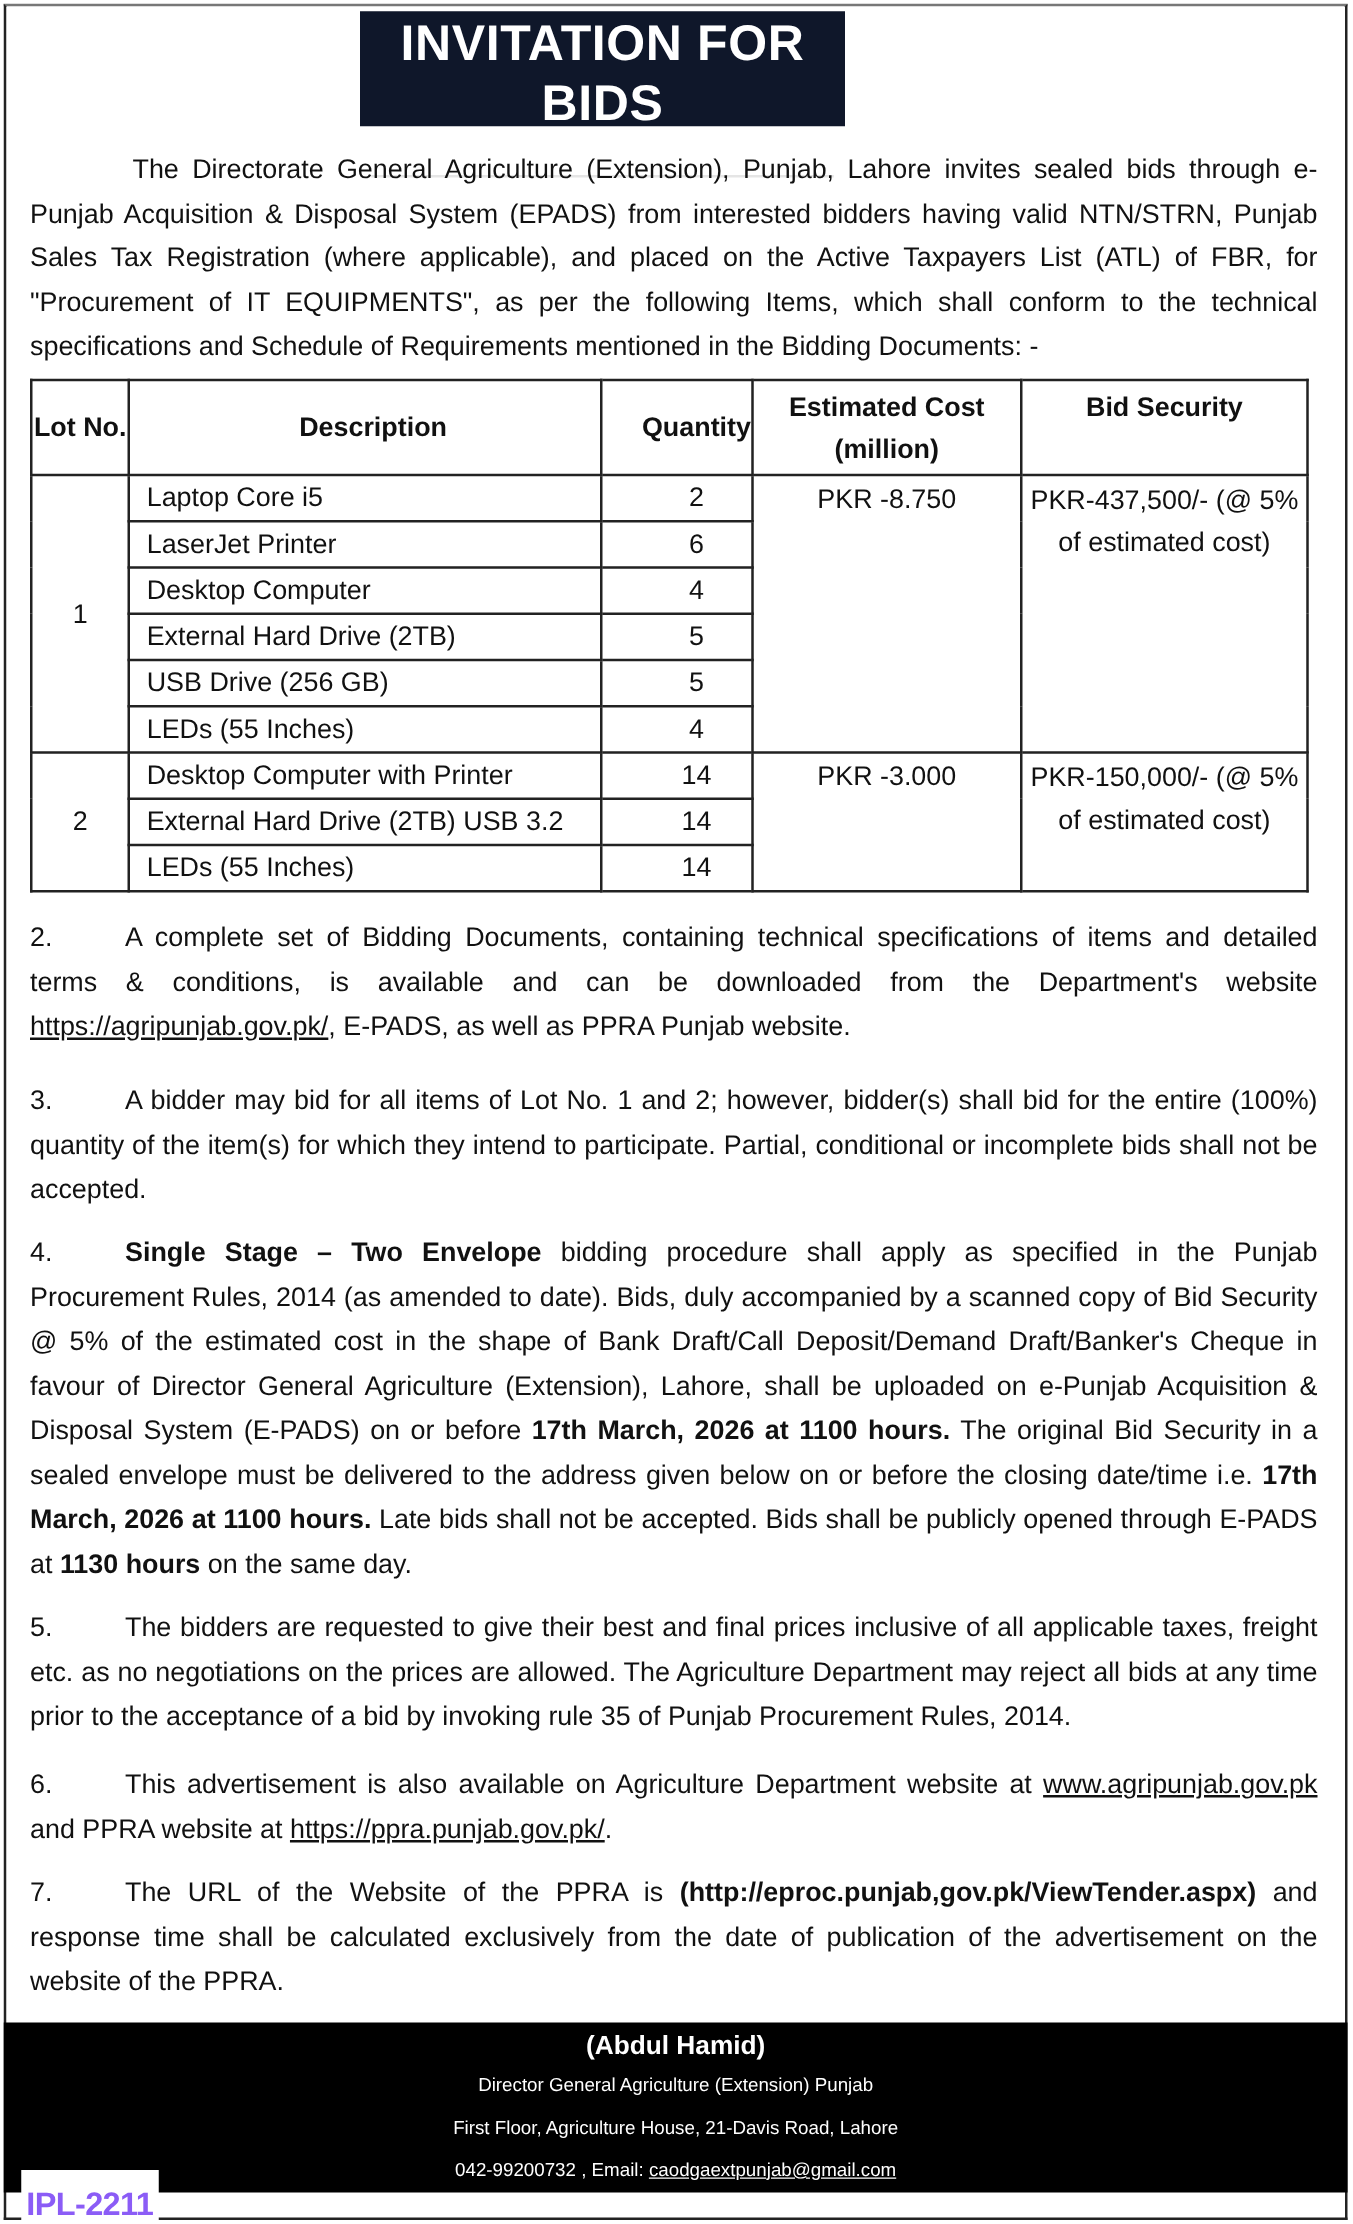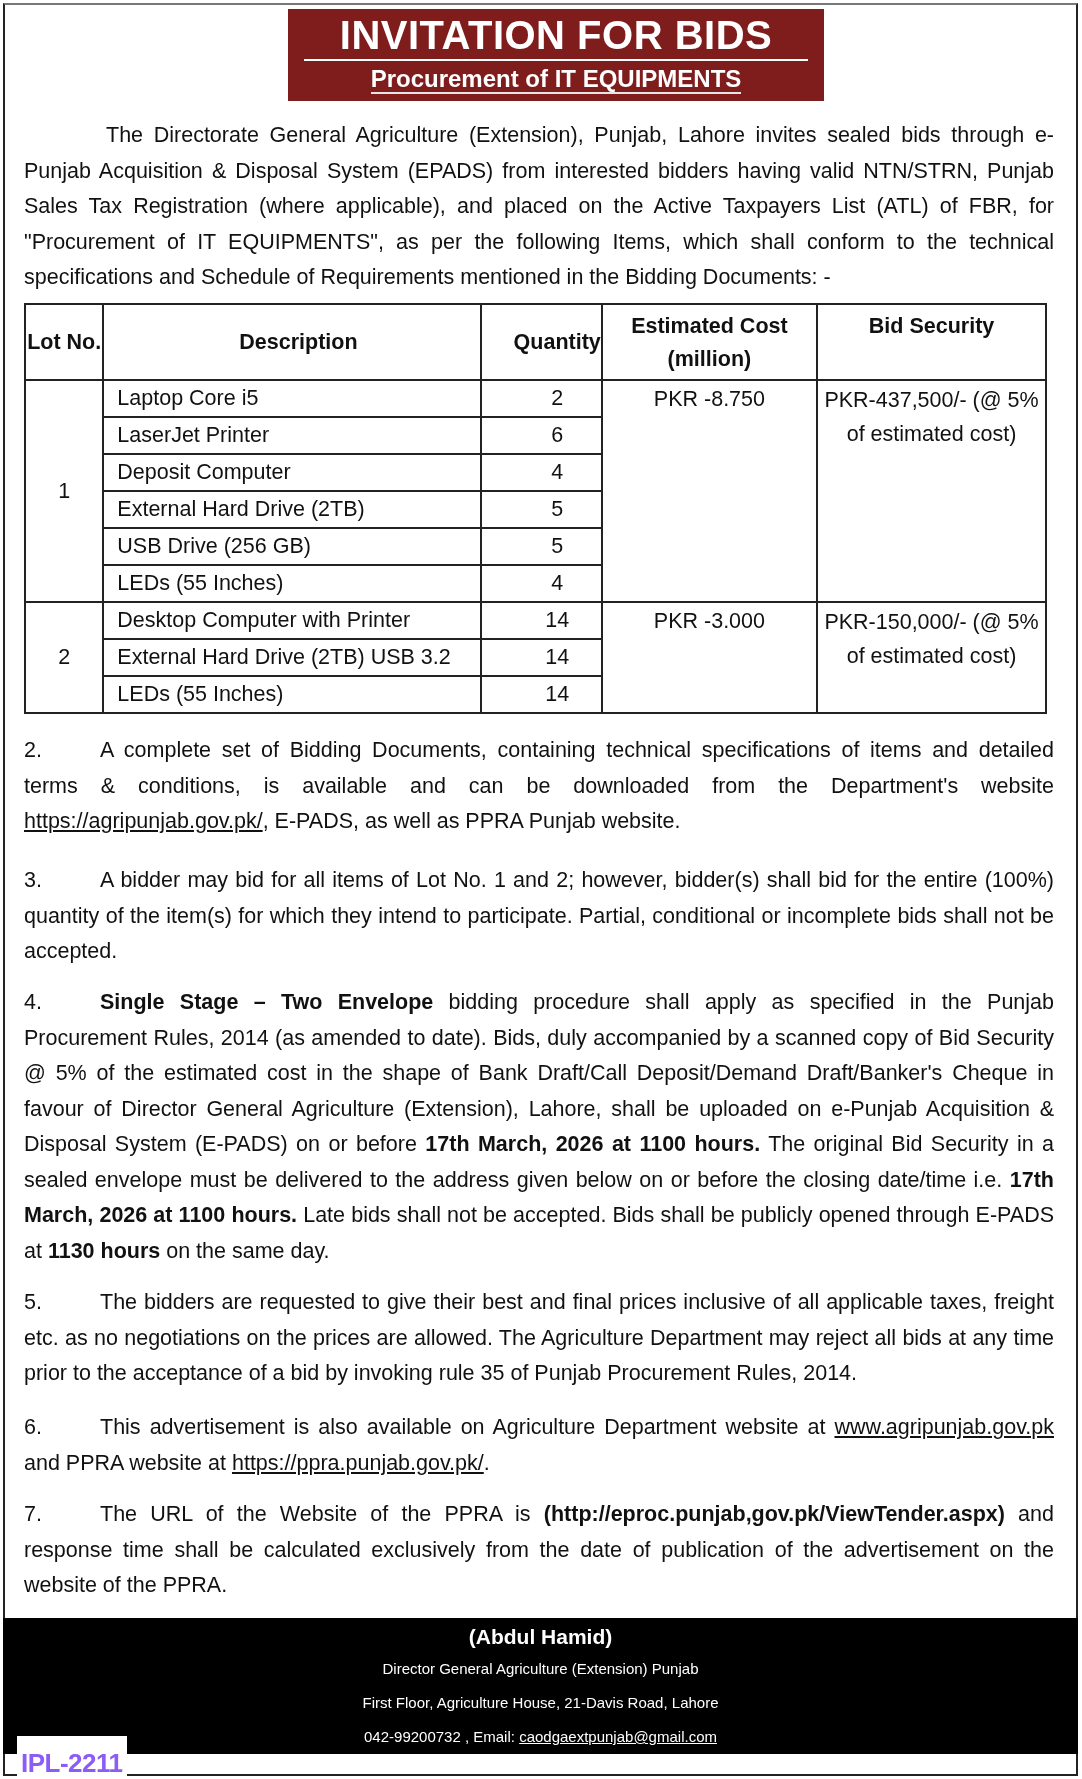--- a/index.html
+++ b/index.html
@@ -1,19 +1,19 @@
 <!DOCTYPE html>
 <html><head>
 <meta charset="utf-8">
 <style>
   * { box-sizing: border-box; margin: 0; padding: 0; }
   html, body { width: 1082px; height: 1779px; background: #ffffff; overflow: hidden; }
   body { font-family: "Liberation Sans", "DejaVu Sans", sans-serif; color: #111; position: relative; }
   .page { position: absolute; left: 3px; top: 3px; width: 1075px; height: 1773px; border: 2px solid #222; border-top-color: #777; }
-  .title-box { position: absolute; left: 288px; top: 9px; width: 536px; height: 92px; background: #7f1d1d; color: #fff; text-align: center; }
+  .title-box { position: absolute; left: 288px; top: 9px; width: 388px; height: 92px; background: #0f172a; color: #fff; text-align: center; }
   .title-main { font-size: 40px; font-weight: bold; line-height: 48px; letter-spacing: 0.5px; margin-top: 2px; }
   .title-rule { height: 2px; background: #fff; margin: 0 16px; }
   .title-sub { font-size: 24px; font-weight: bold; line-height: 36px; }
   .title-sub span { border-bottom: 2px solid #e5e5e5; }
 
   .para { position: absolute; left: 24px; width: 1030px; font-size: 21.5px; line-height: 35.5px; text-align: justify; }
   .intro { top: 118px; text-indent: 82px; }
   .num { display: inline-block; width: 76px; }
   .b { font-weight: bold; }
   .u { text-decoration: underline; }
@@ -72,21 +72,21 @@
       <td class="c-desc">Laptop Core i5</td>
       <td class="c-qty">2</td>
       <td class="c-cost" rowspan="6">PKR -8.750</td>
       <td class="c-sec" rowspan="6">PKR-437,500/-  (@ 5% of estimated cost)</td>
     </tr>
     <tr>
       <td class="c-desc">LaserJet Printer</td>
       <td class="c-qty">6</td>
     </tr>
     <tr>
-      <td class="c-desc">Deposit Computer</td>
+      <td class="c-desc">Desktop Computer</td>
       <td class="c-qty">4</td>
     </tr>
     <tr>
       <td class="c-desc">External Hard Drive (2TB)</td>
       <td class="c-qty">5</td>
     </tr>
     <tr>
       <td class="c-desc">USB Drive (256 GB)</td>
       <td class="c-qty">5</td>
     </tr>

